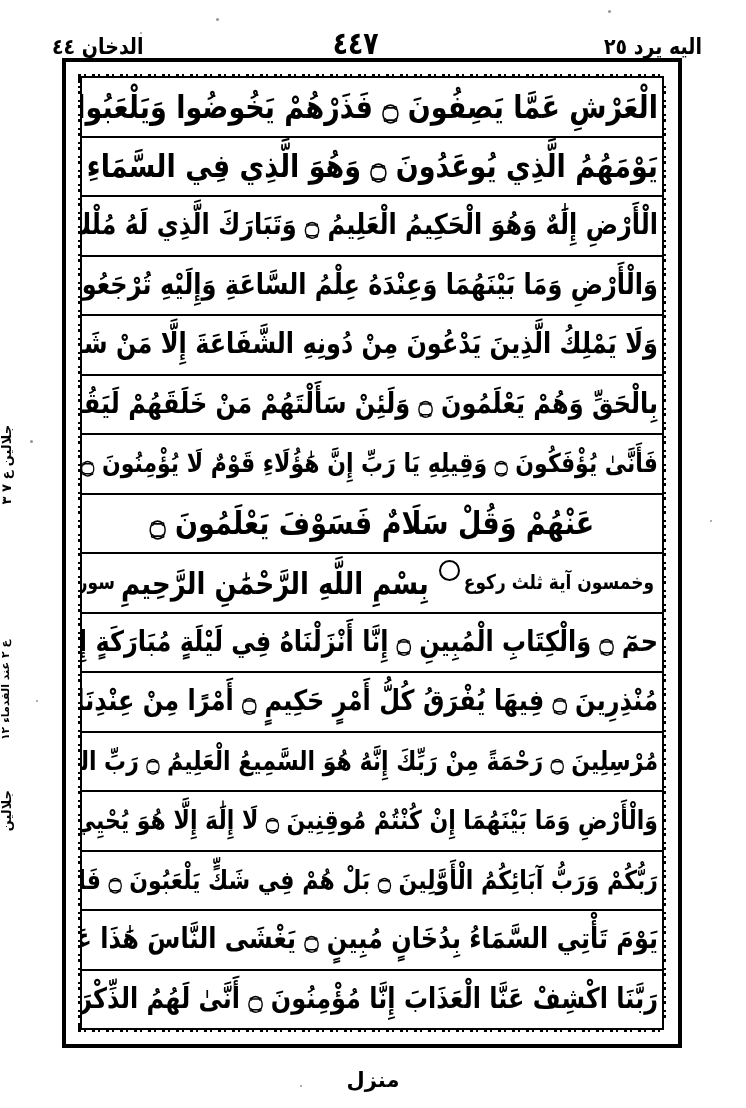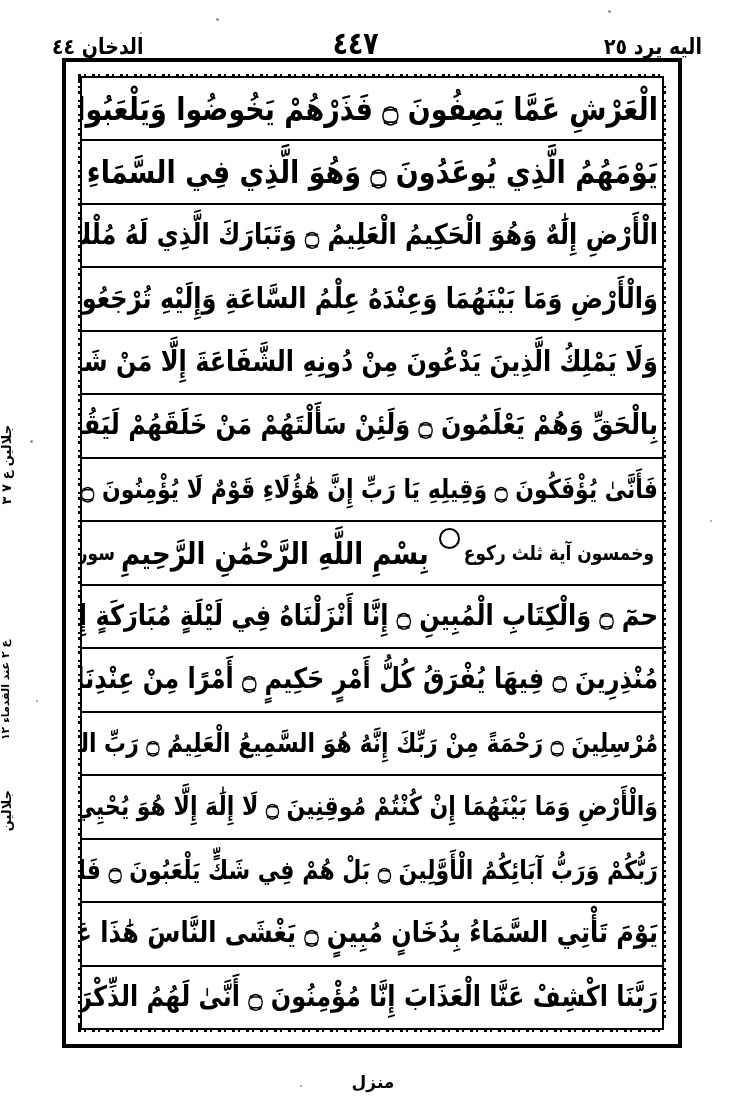--- a/index.html
+++ b/index.html
@@ -183,21 +183,21 @@
   }
   .margin-note.small { font-size: 11px; }
 
   
   .footer {
     position: absolute;
     bottom: 16px;
     left: 0;
     width: 100%;
     text-align: center;
-    font-size: 17px;
+    font-size: 21px;
     font-weight: 700;
     direction: rtl;
   }
 </style>
 </head>
 <body>
 
 <div class="speck" style="left:216px;top:18px;width:3px;height:3px;"></div>
 <div class="speck" style="left:608px;top:10px;width:3px;height:3px;"></div>
 <div class="speck" style="left:140px;top:32px;width:2px;height:2px;"></div>
@@ -235,20 +235,23 @@
     </div>
     <div class="line fit">
       <div class="ayah-text">وَلَا يَمْلِكُ الَّذِينَ يَدْعُونَ مِنْ دُونِهِ الشَّفَاعَةَ إِلَّا مَنْ شَهِدَ</div>
     </div>
     <div class="line fit">
       <div class="ayah-text">بِالْحَقِّ وَهُمْ يَعْلَمُونَ ۝ وَلَئِنْ سَأَلْتَهُمْ مَنْ خَلَقَهُمْ لَيَقُولُنَّ اللَّهُ</div>
     </div>
     <div class="line tight">
       <div class="ayah-text">فَأَنَّىٰ يُؤْفَكُونَ ۝ وَقِيلِهِ يَا رَبِّ إِنَّ هَٰؤُلَاءِ قَوْمٌ لَا يُؤْمِنُونَ ۝ فَاصْفَحْ</div>
     </div>
+    <div class="line centered">
+      <div class="ayah-text">عَنْهُمْ وَقُلْ سَلَامٌ فَسَوْفَ يَعْلَمُونَ ۝</div>
+    </div>
 
     <div class="line surah-line">
       <div class="surah-side">وخمسون آية ثلث ركوع</div>
       <div class="ruku-circle"></div>
       <div class="bismillah">بِسْمِ اللَّهِ الرَّحْمَٰنِ الرَّحِيمِ</div>
       <div class="surah-side">سورة الدخان مكية وهي تسع</div>
     </div>
 
     <div class="line fit">
       <div class="ayah-text">حمٓ ۝ وَالْكِتَابِ الْمُبِينِ ۝ إِنَّا أَنْزَلْنَاهُ فِي لَيْلَةٍ مُبَارَكَةٍ إِنَّا كُنَّا</div>

